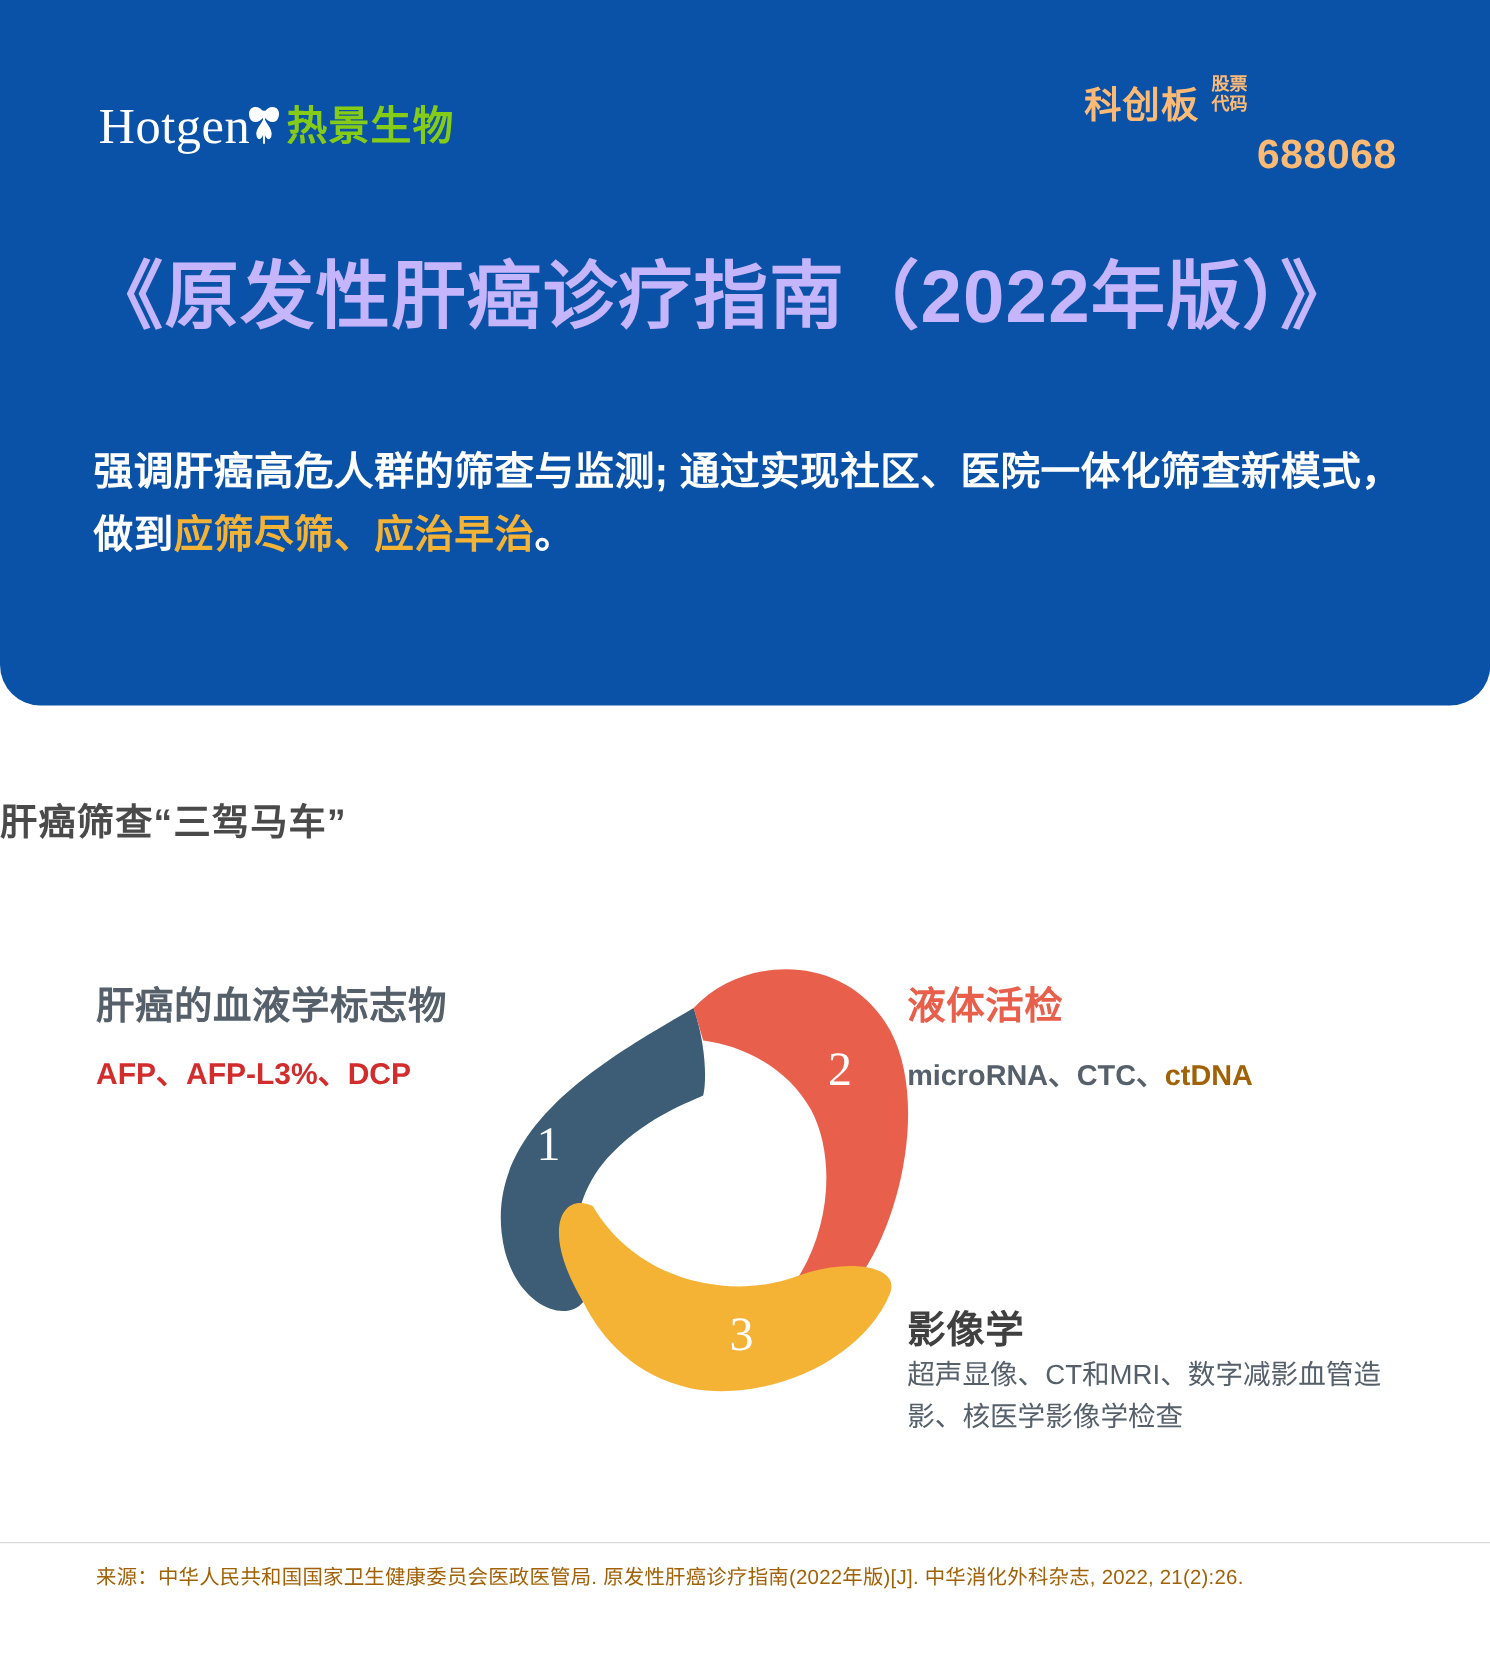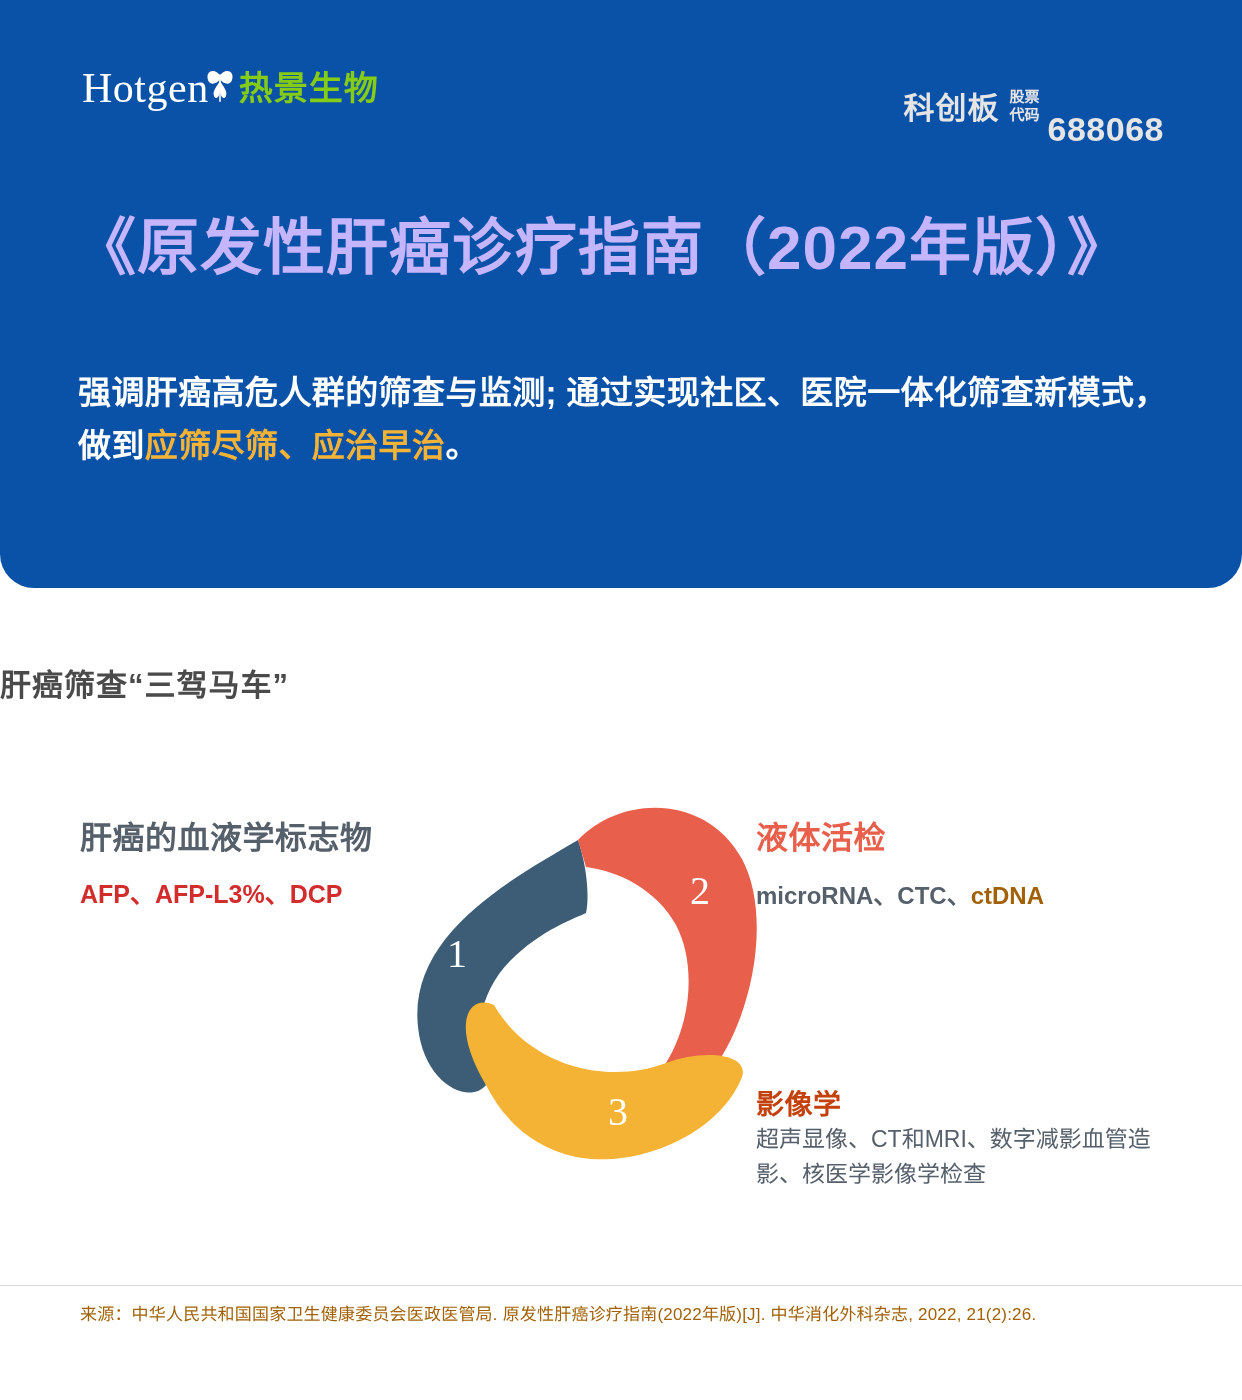--- a/index.html
+++ b/index.html
@@ -24,21 +24,21 @@
     height: 588px;
     background: #0a51a8;
     border-bottom-left-radius: 34px;
     border-bottom-right-radius: 34px;
     box-sizing: border-box;
   }
 
   .brand {
     position: absolute;
     left: 82px;
-    top: 58px;
+    top: 76px;
     display: flex;
     align-items: center;
     height: 60px;
     text-align: right;
   }
   .brand-word {
     color: #ffffff;
     font-family: "Liberation Serif", "DejaVu Serif", serif;
     font-size: 42px;
     letter-spacing: 0.5px;
@@ -57,22 +57,22 @@
     letter-spacing: 1px;
     margin-left: 2px;
     line-height: 1;
   }
 
   .stock {
     position: absolute;
     right: 78px;
     top: 62px;
     display: flex;
-    align-items: center;
-    color: #e5e5e5;
+    align-items: flex-start;
+    color: #fdba74;
   }
   .stock-board {
     font-size: 31px;
     font-weight: bold;
     letter-spacing: 1px;
   }
   .stock-label {
     font-size: 15px;
     line-height: 1.15;
     margin-left: 10px;
@@ -185,22 +185,22 @@
   }
   .lbl-2 .body .em { color: #a16207; }
 
   .lbl-3 {
     position: absolute;
     left: 756px;
     top: 1082px;
     width: 440px;
   }
   .lbl-3 .head {
-    color: #c2410c;
-    font-size: 28px;
+    color: #404040;
+    font-size: 32px;
     font-weight: bold;
     letter-spacing: 0.5px;
   }
   .lbl-3 .body {
     color: #55606b;
     font-size: 23px;
     font-weight: normal;
     line-height: 1.5;
   }
 

